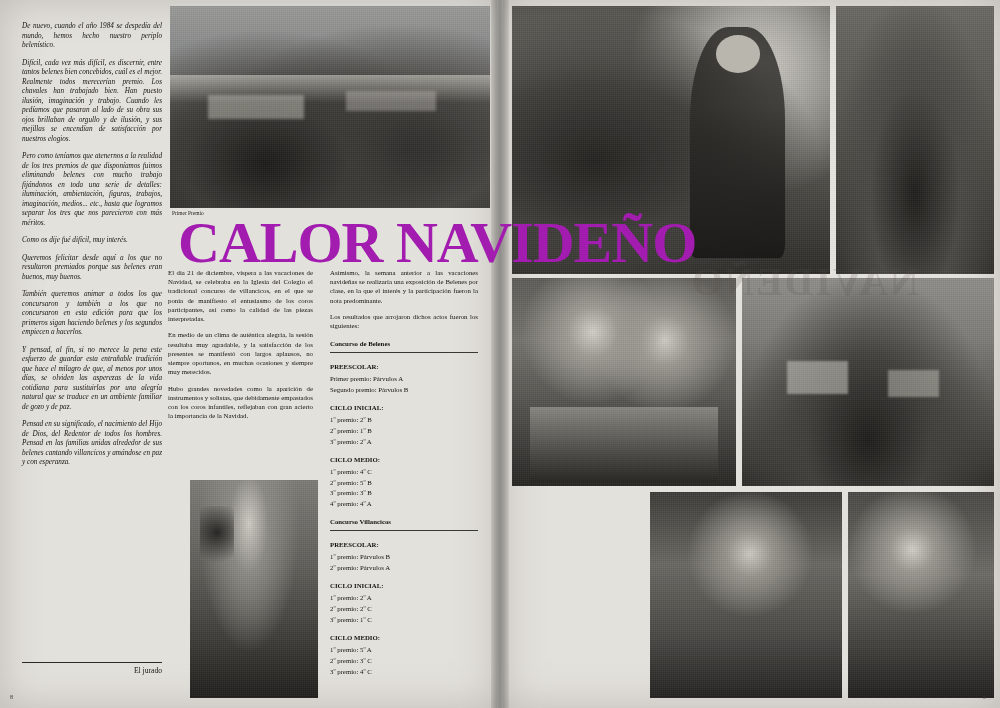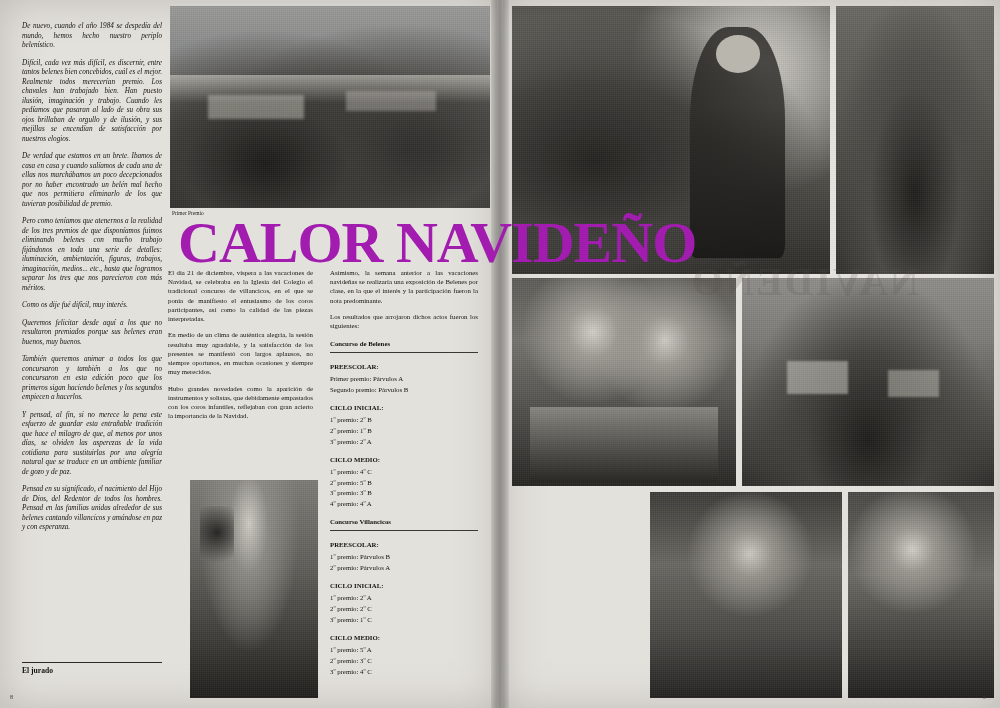--- a/index.html
+++ b/index.html
@@ -68,22 +68,23 @@
     font-size: 7.2px;
     font-style: italic;
     line-height: 1.32;
   }
   .editorial p { margin: 0 0 8px 0; }
   .signature {
     position: absolute;
     left: 22px;
     top: 662px;
     width: 140px;
+    text-align: right;
     font-size: 7.6px;
-    font-weight: bold;
+    font-weight: normal;
     font-style: normal;
   }
   .signature .rule {
     border-top: 1px solid #2b2924;
     margin-bottom: 3px;
   }
 
   .headline {
     position: absolute;
     left: 178px;
@@ -231,25 +232,24 @@
 
   <div class="ghost" style="left:690px; top:258px;">NAVIDEÑO</div>
 
   <div class="caption" style="left:172px; top:210px;">Primer Premio</div>
 
   <div class="headline">CALOR NAVIDEÑO</div>
 
   <div class="col editorial">
     <p>De nuevo, cuando el año 1984 se despedía del mundo, hemos hecho nuestro periplo belenístico.</p>
     <p>Difícil, cada vez más difícil, es discernir, entre tantos belenes bien concebidos, cuál es el mejor. Realmente todos merecerían premio. Los chavales han trabajado bien. Han puesto ilusión, imaginación y trabajo. Cuando les pedíamos que pasaran al lado de su obra sus ojos brillaban de orgullo y de ilusión, y sus mejillas se encendían de satisfacción por nuestros elogios.</p>
-    <p>De verdad que estamos en un brete. Ibamos de casa en casa y cuando salíamos de cada una de ellas nos marchábamos un poco decepcionados por no haber encontrado un belén mal hecho que nos permitiera eliminarlo de los que tuvieran posibilidad de premio.</p>
     <p>Pero como teníamos que atenernos a la realidad de los tres premios de que disponíamos fuimos eliminando belenes con mucho trabajo fijándonos en toda una serie de detalles: iluminación, ambientación, figuras, trabajos, imaginación, medios... etc., hasta que logramos separar los tres que nos parecieron con más méritos.</p>
     <p>Como os dije fué difícil, muy interés.</p>
     <p>Queremos felicitar desde aquí a los que no resultaron premiados porque sus belenes eran buenos, muy buenos.</p>
-    <p>También queremos animar a todos los que concursaron y también a los que no concursaron en esta edición poco que los primeros sigan haciendo belenes y los segundos empiecen a hacerlos.</p>
+    <p>También queremos animar a todos los que concursaron y también a los que no concursaron en esta edición para que los primeros sigan haciendo belenes y los segundos empiecen a hacerlos.</p>
     <p>Y pensad, al fin, si no merece la pena este esfuerzo de guardar esta entrañable tradición que hace el milagro de que, al menos por unos días, se olviden las asperezas de la vida cotidiana para sustituirlas por una alegría natural que se traduce en un ambiente familiar de gozo y de paz.</p>
     <p>Pensad en su significado, el nacimiento del Hijo de Dios, del Redentor de todos los hombres. Pensad en las familias unidas alrededor de sus belenes cantando villancicos y amándose en paz y con esperanza.</p>
   </div>
 
   <div class="signature">
     <div class="rule"></div>
     <span>El jurado</span>
   </div>
 
   <div class="col body-col c1">

